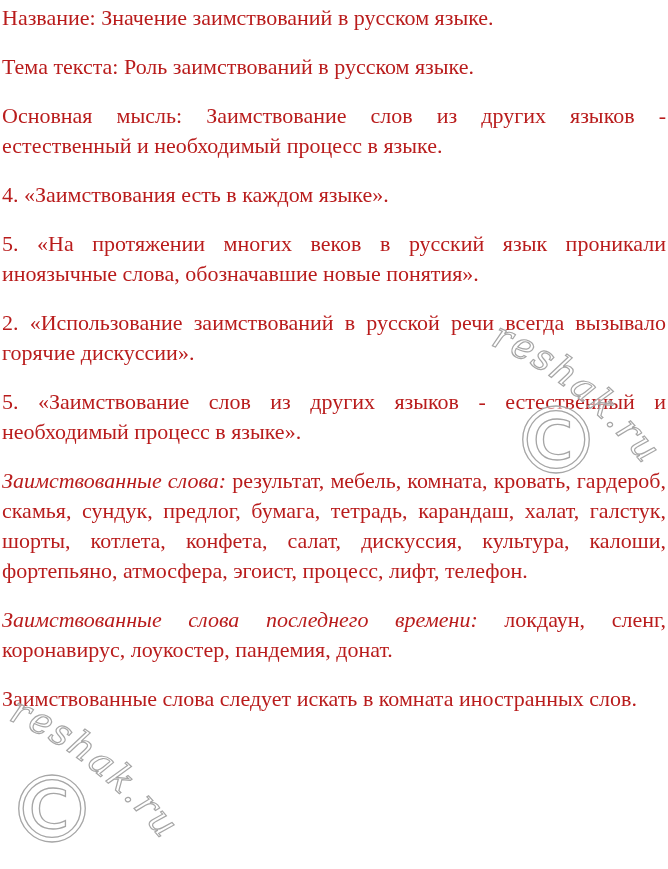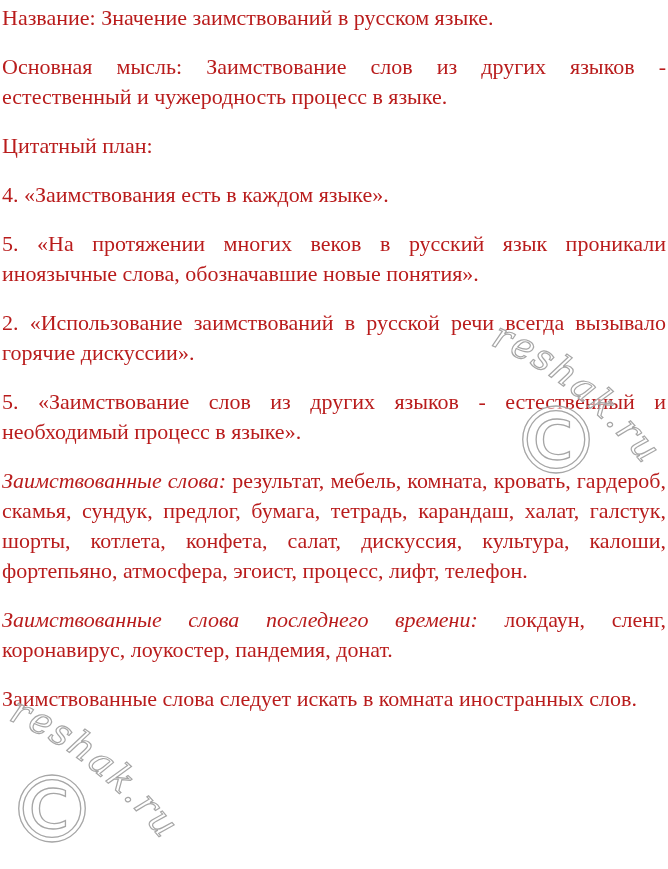--- a/index.html
+++ b/index.html
@@ -54,22 +54,22 @@
     stroke-width: 1.3px;
     text-anchor: middle;
     dominant-baseline: central;
   }
 </style>
 </head>
 <body>
 
 <div class="page">
   <p class="para"><em class="lead"></em><span>Название: Значение заимствований в русском языке.</span></p>
-  <p class="para"><em class="lead"></em><span>Основная мысль: Заимствование слов из других языков - естественный и чужеродность процесс в языке.</span></p>
-  <p class="para"><em class="lead"></em><span>Цитатный план:</span></p>
+  <p class="para"><em class="lead"></em><span>Тема текста: Роль заимствований в русском языке.</span></p>
+  <p class="para"><em class="lead"></em><span>Основная мысль: Заимствование слов из других языков - естественный и необходимый процесс в языке.</span></p>
   <p class="para"><em class="lead"></em><span>4. «Заимствования есть в каждом языке».</span></p>
   <p class="para"><em class="lead"></em><span>5. «На протяжении многих веков в русский язык проникали иноязычные слова, обозначавшие новые понятия».</span></p>
   <p class="para"><em class="lead"></em><span>2. «Использование заимствований в русской речи всегда вызывало горячие дискуссии».</span></p>
   <p class="para"><em class="lead"></em><span>5. «Заимствование слов из других языков - естественный и необходимый процесс в языке».</span></p>
   <p class="para"><em class="lead">Заимствованные слова: </em><span>результат, мебель, комната, кровать, гардероб, скамья, сундук, предлог, бумага, тетрадь, карандаш, халат, галстук, шорты, котлета, конфета, салат, дискуссия, культура, калоши, фортепьяно, атмосфера, эгоист, процесс, лифт, телефон.</span></p>
   <p class="para"><em class="lead">Заимствованные слова последнего времени: </em><span>локдаун, сленг, коронавирус, лоукостер, пандемия, донат.</span></p>
   <p class="para"><em class="lead"></em><span>Заимствованные слова следует искать в комната иностранных слов.</span></p>
 </div>
 
 <svg class="wm-svg" width="668" height="869" viewBox="0 0 668 869" xmlns="http://www.w3.org/2000/svg">

